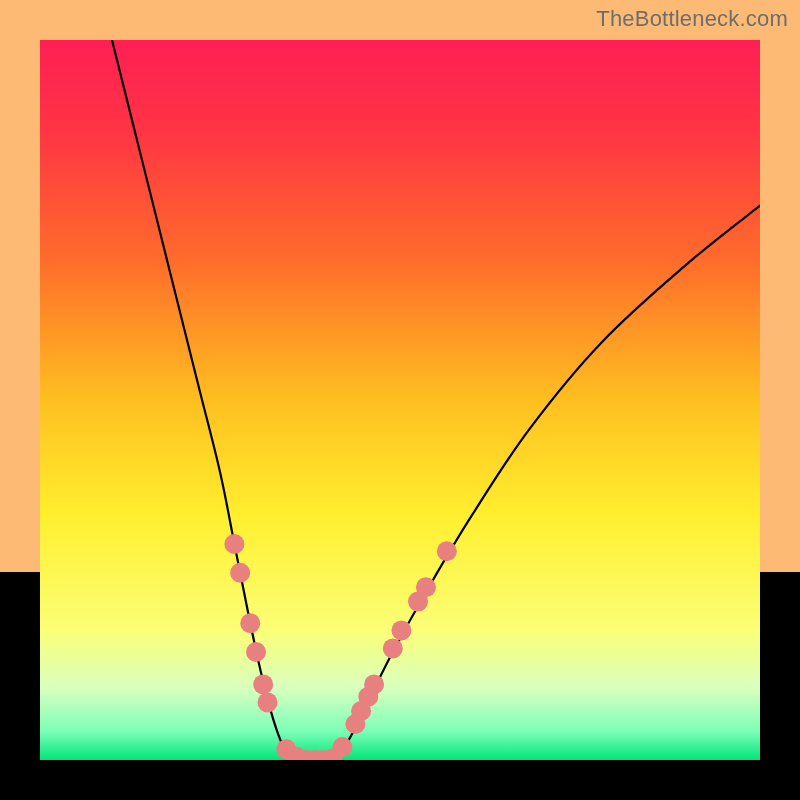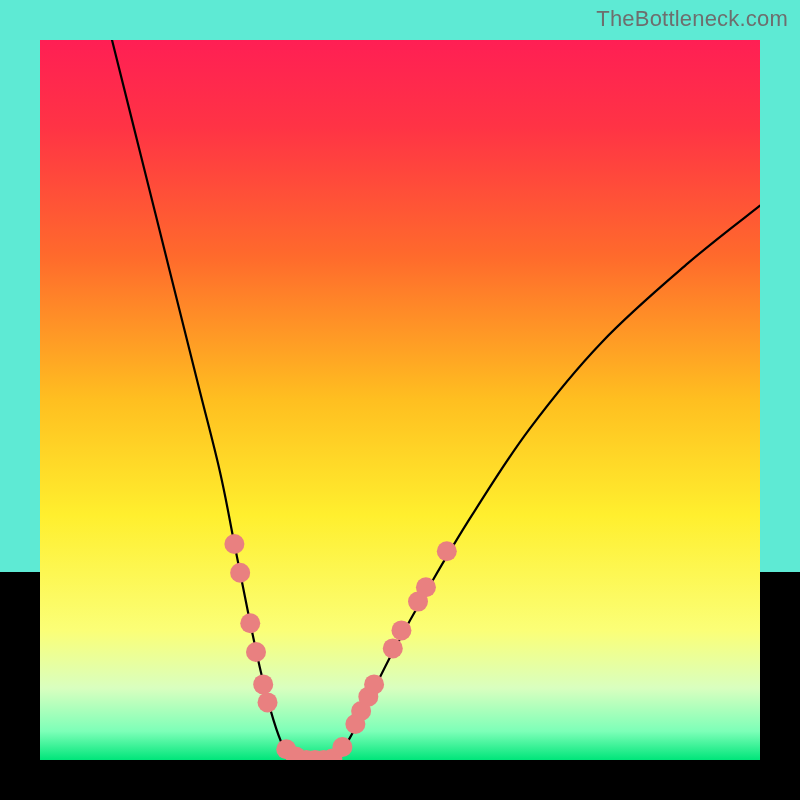--- a/index.html
+++ b/index.html
@@ -9,21 +9,21 @@
     height: 800px;
     background: #000;
     overflow: hidden;
   }
   .frame {
     position: absolute;
     top: 0;
     left: 0;
     width: 800px;
     height: 572px;
-    background: #5eead4;
+    background: #fdba74;
   }
   .plot-area {
     position: absolute;
     left: 40px;
     top: 40px;
     width: 720px;
     height: 720px;
     overflow: hidden;
   }
   .watermark {

